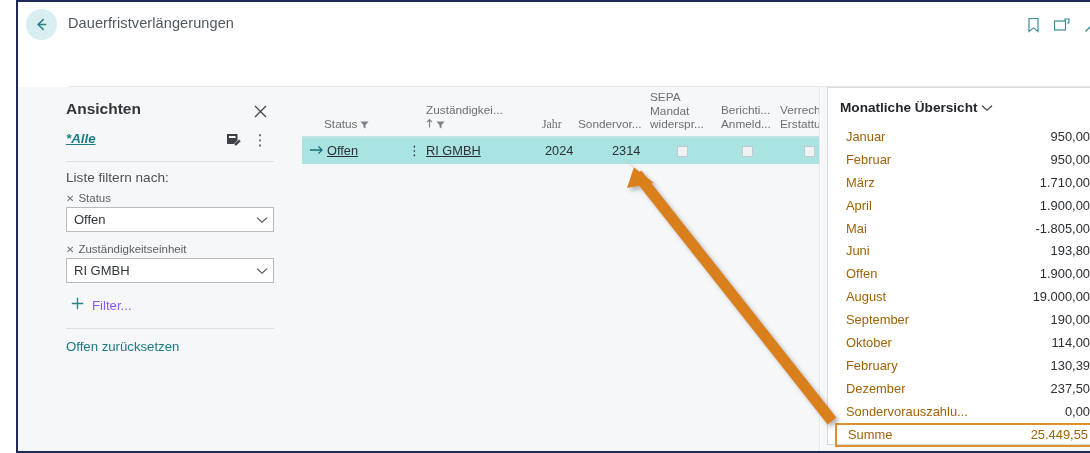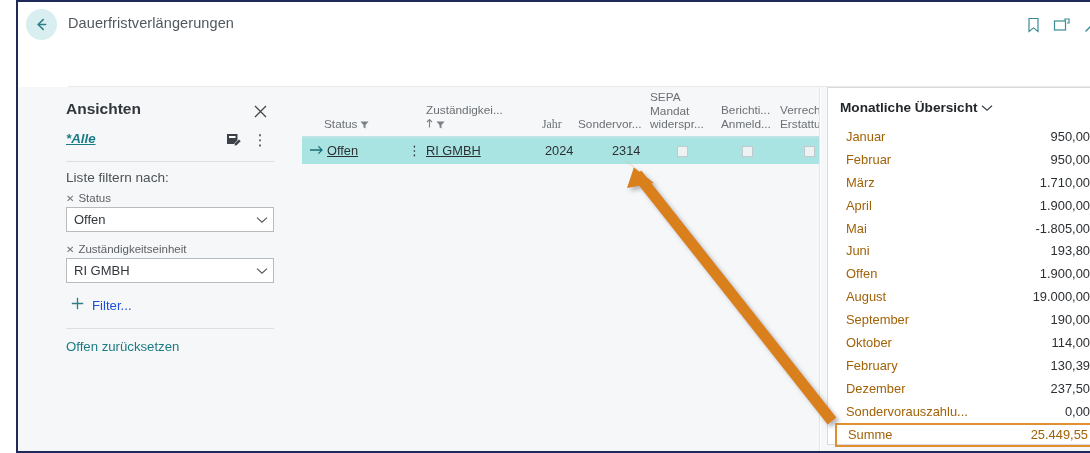--- a/index.html
+++ b/index.html
@@ -140,21 +140,21 @@
     white-space:nowrap; overflow:hidden;
   }
   .fp-select .chev {
     width:22px; display:flex; align-items:center; justify-content:center;
   }
   #fp-sel-status { top:120px; }
   #fp-sel-zust   { top:171px; }
   #fp-addfilter {
     position:absolute; left:52px; top:207px; height:22px;
     display:flex; align-items:center; gap:7px;
-    font-size:13.2px; color:#1d4ed8; cursor:pointer;
+    font-size:13.2px; color:#8b5cf6; cursor:pointer;
   }
   #fp-hr2 {
     position:absolute; left:48px; top:241px; width:208px; height:1px;
     background:#dedfe1;
   }
   #fp-reset {
     position:absolute; left:48px; top:252px;
     font-size:13.2px; color:#1a7b84; cursor:pointer;
   }
 

